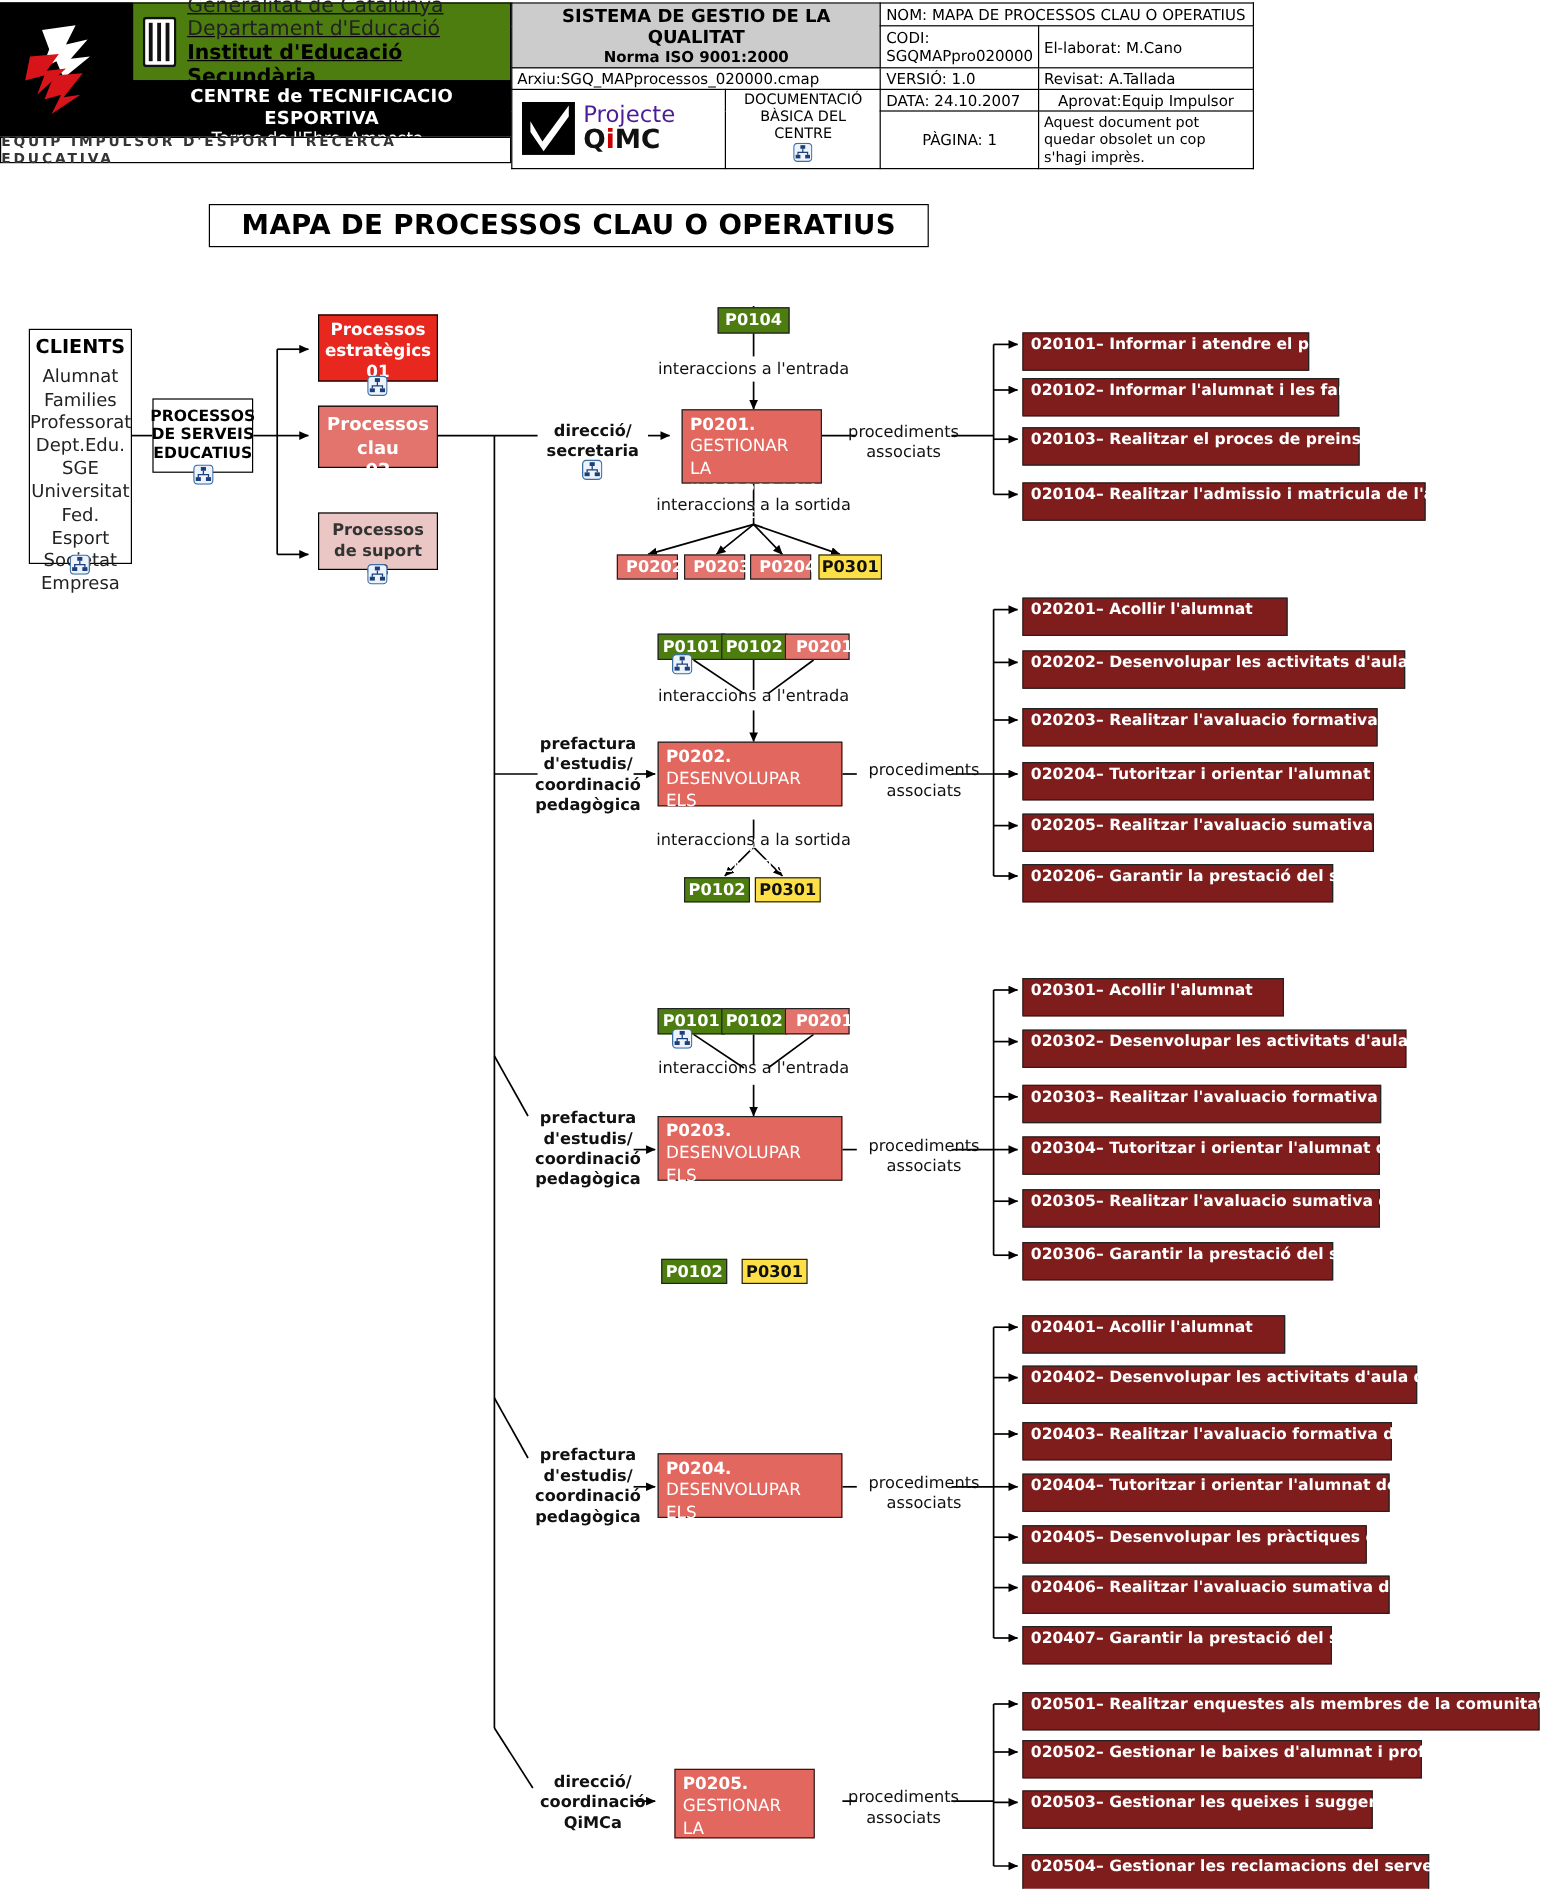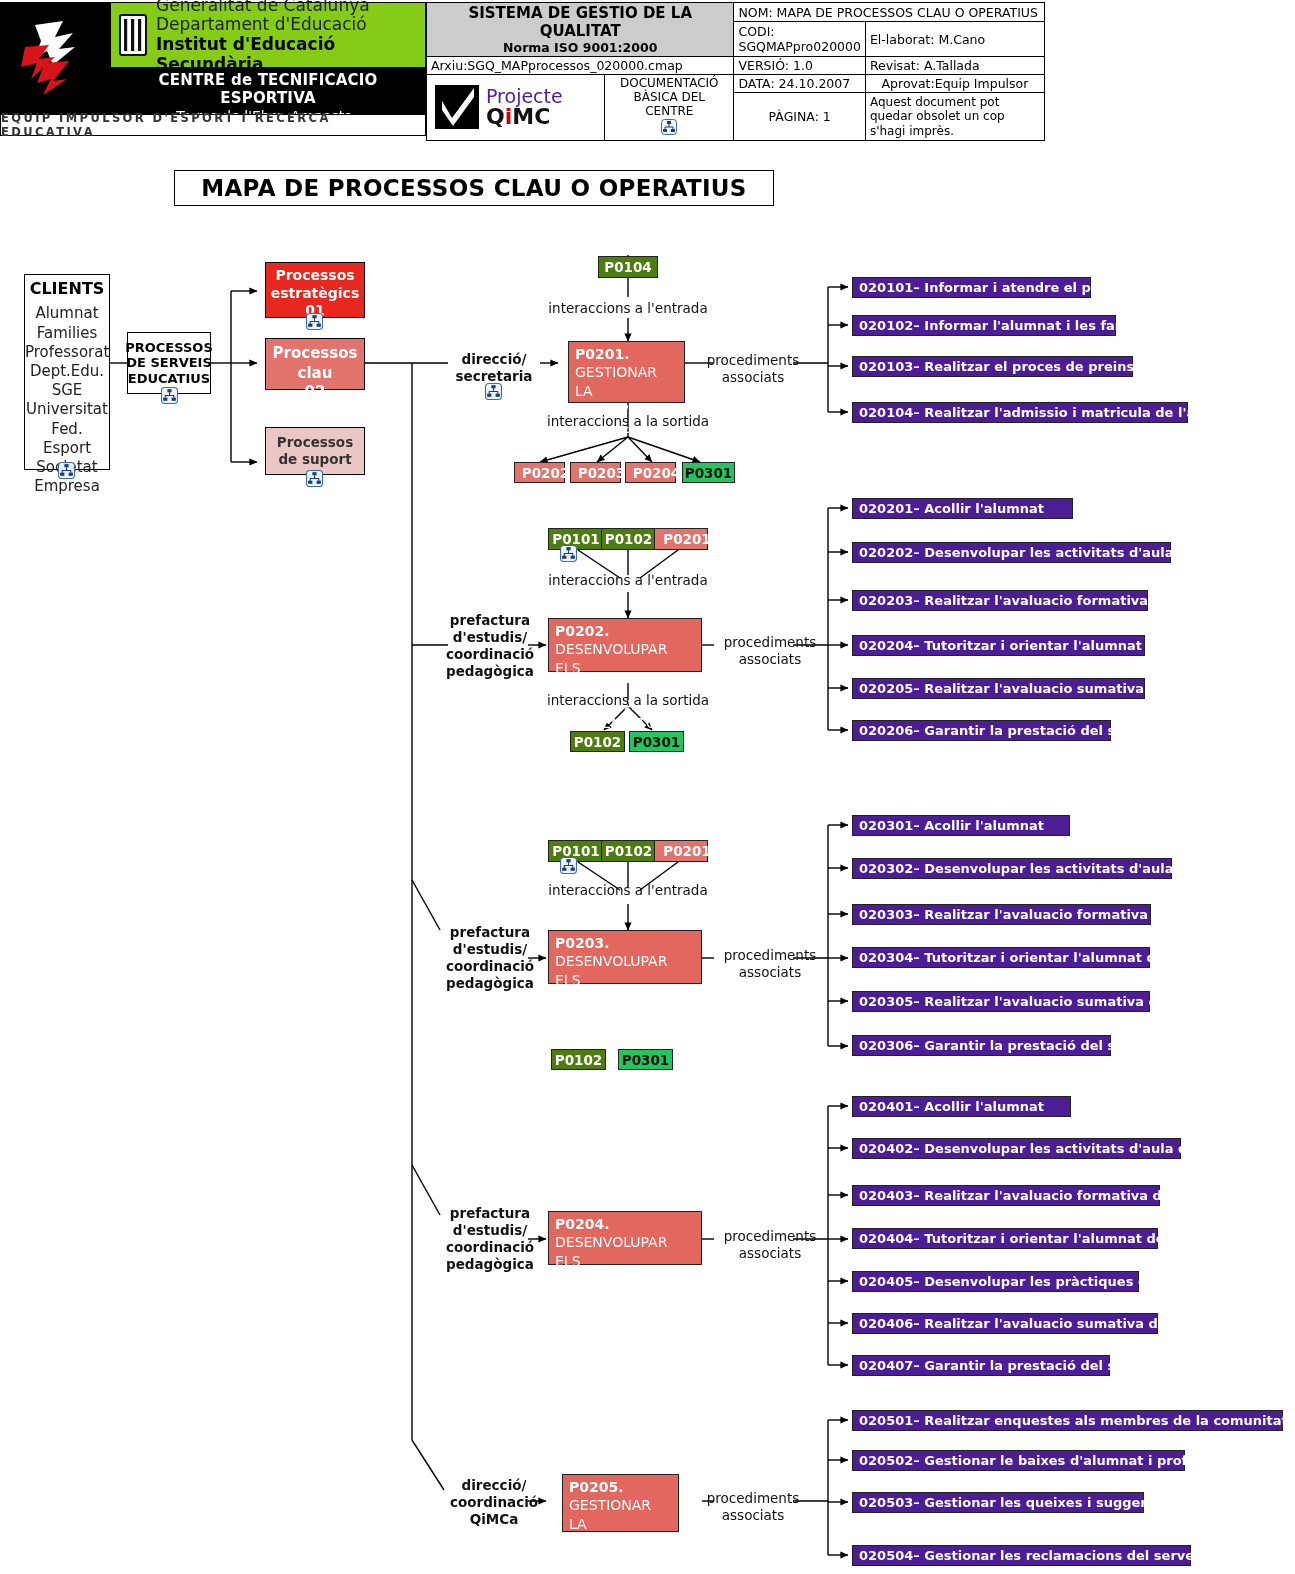--- a/index.html
+++ b/index.html
@@ -9,22 +9,22 @@
   }
   .abs{position:absolute;}
 
   
   #header{position:absolute;left:0;top:0;width:1045px;height:136px;}
   .hdr-logo{position:absolute;left:0;top:2px;width:108px;height:110px;background:#000;border:1px solid #000;}
   .hdr-logo svg{display:block;}
   .hdr-band{position:absolute;left:0;top:114px;width:424px;height:20px;border:1px solid #000;background:#fff;
             font-size:11.5px;letter-spacing:2.4px;font-weight:bold;color:#333;
             display:flex;align-items:center;justify-content:center;}
-  .gen-box{position:absolute;left:110px;top:2px;width:314px;height:64px;border:1px solid #000;background:#84cc16;
-           display:flex;align-items:center;}
+  .gen-box{position:absolute;left:110px;top:2px;width:314px;height:64px;border:1px solid #000;background:#4d7c0f;
+           display:flex;align-items:center;text-decoration:underline;}
   .gen-shield{width:28px;height:42px;margin-left:8px;margin-right:9px;flex:0 0 auto;}
   .gen-lines{line-height:1.16;}
   .gen-l1{font-size:17px;color:#222;}
   .gen-l2{font-size:17px;color:#222;}
   .gen-l3{font-size:17px;font-weight:bold;color:#000;}
   .ctr-box{position:absolute;left:110px;top:67px;width:314px;height:45px;background:#000;color:#fff;
            border:1px solid #000;text-align:center;}
   .ctr-l1{font-size:15px;font-weight:bold;margin-top:3px;letter-spacing:.2px;}
   .ctr-l2{font-size:14px;margin-top:1px;}
 
@@ -58,24 +58,24 @@
   .n-sup{background:#eac7c4;color:#333;font-weight:bold;font-size:13.5px;line-height:1.25;padding-top:6px;}
 
   .proc{position:absolute;box-sizing:border-box;background:#e2675f;border:1.2px solid #222;color:#fff;
         font-size:14px;line-height:1.32;padding:3px 5px 3px 6px;text-align:left;}
   .proc b{font-weight:bold;}
 
   .ref{position:absolute;box-sizing:border-box;border:1.2px solid #222;font-weight:bold;font-size:13.5px;
        display:flex;align-items:center;justify-content:center;}
   .ref-red{background:#4d7c0f;color:#fff;}
   .ref-mid{background:#e2736d;color:#fff;padding-left:12px;}
-  .ref-pale{background:#22c55e;color:#111;}
-
-  .pitem{position:absolute;box-sizing:border-box;background:#4c1d95;border:1.2px solid #222;color:#fff;
-         font-weight:bold;font-size:13px;height:21px;line-height:19px;padding-left:6px;white-space:nowrap;}
+  .ref-pale{background:#fde047;color:#111;}
+
+  .pitem{position:absolute;box-sizing:border-box;background:#7f1d1d;border:1.2px solid #222;color:#fff;
+         font-weight:bold;font-size:13px;height:32px;line-height:19px;padding-left:6px;white-space:nowrap;}
 
   .lbl{position:absolute;font-size:13.5px;color:#111;text-align:center;line-height:1.25;}
   .lbl-b{font-weight:bold;font-size:13.5px;}
 
   
   .cmicon{position:absolute;width:17px;height:17px;}
 
   #edges{position:absolute;left:0;top:0;width:1295px;height:1574px;pointer-events:none;}
 </style>
 </head>

